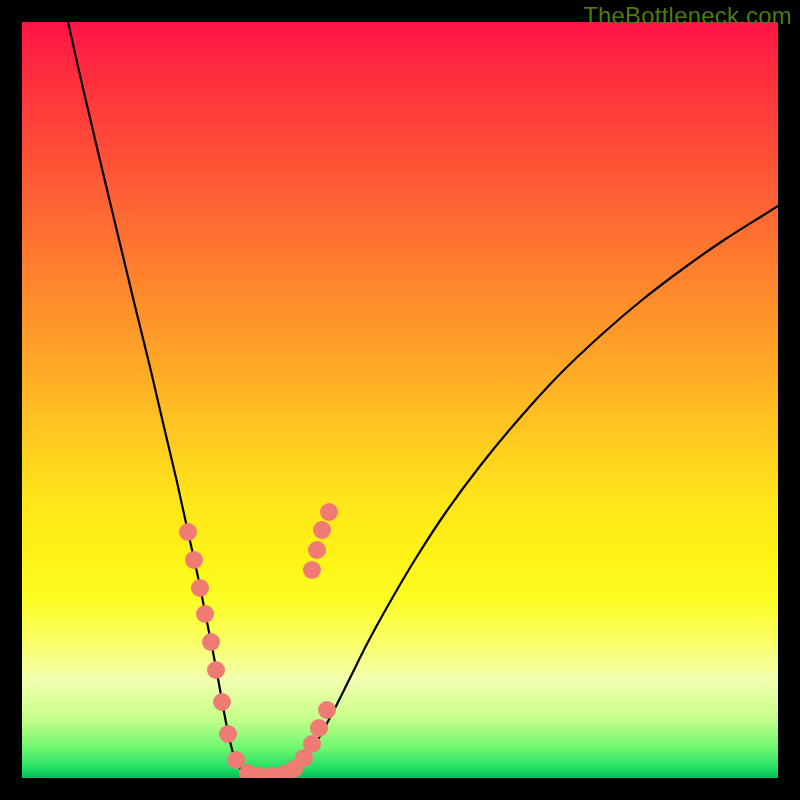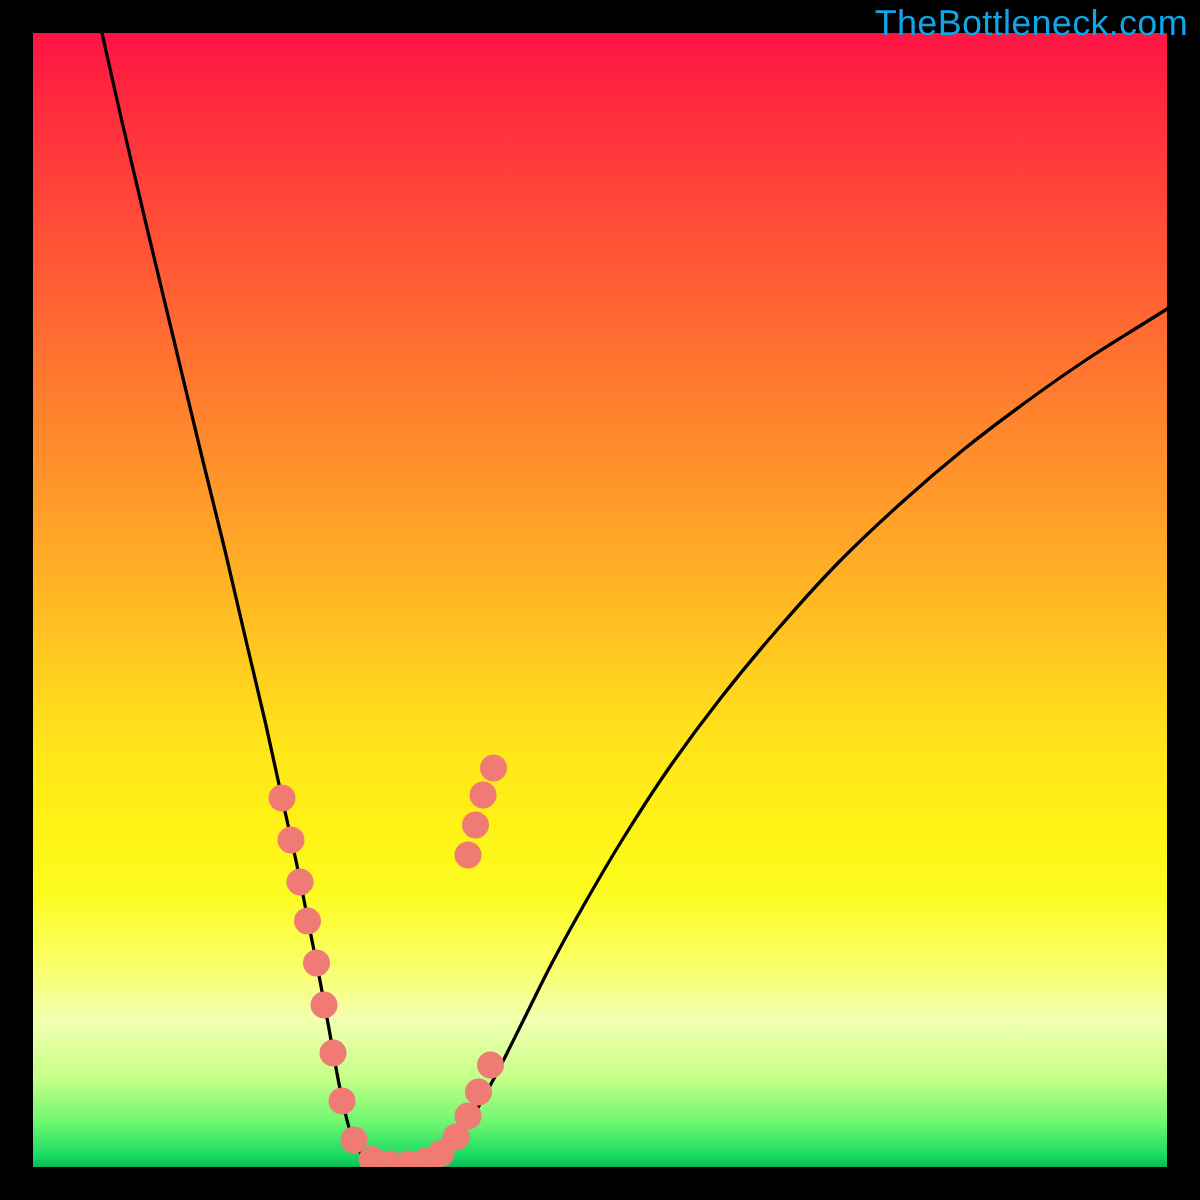--- a/index.html
+++ b/index.html
@@ -43,21 +43,21 @@
       #c8ff8a 92%,
       #70f770 96%,
       #18db62 99%,
       #0aba55 100%
     );
   }
   .watermark {
     position: absolute;
     top: 2px;
     right: 8px;
-    color: #0ea5e9;
+    color: #4d7c0f;
     font-size: 24px;
     letter-spacing: 0.2px;
     z-index: 20;
     font-weight: 500;
   }
   svg.curves {
     position: absolute;
     left: 0;
     top: 0;
     width: 756px;

